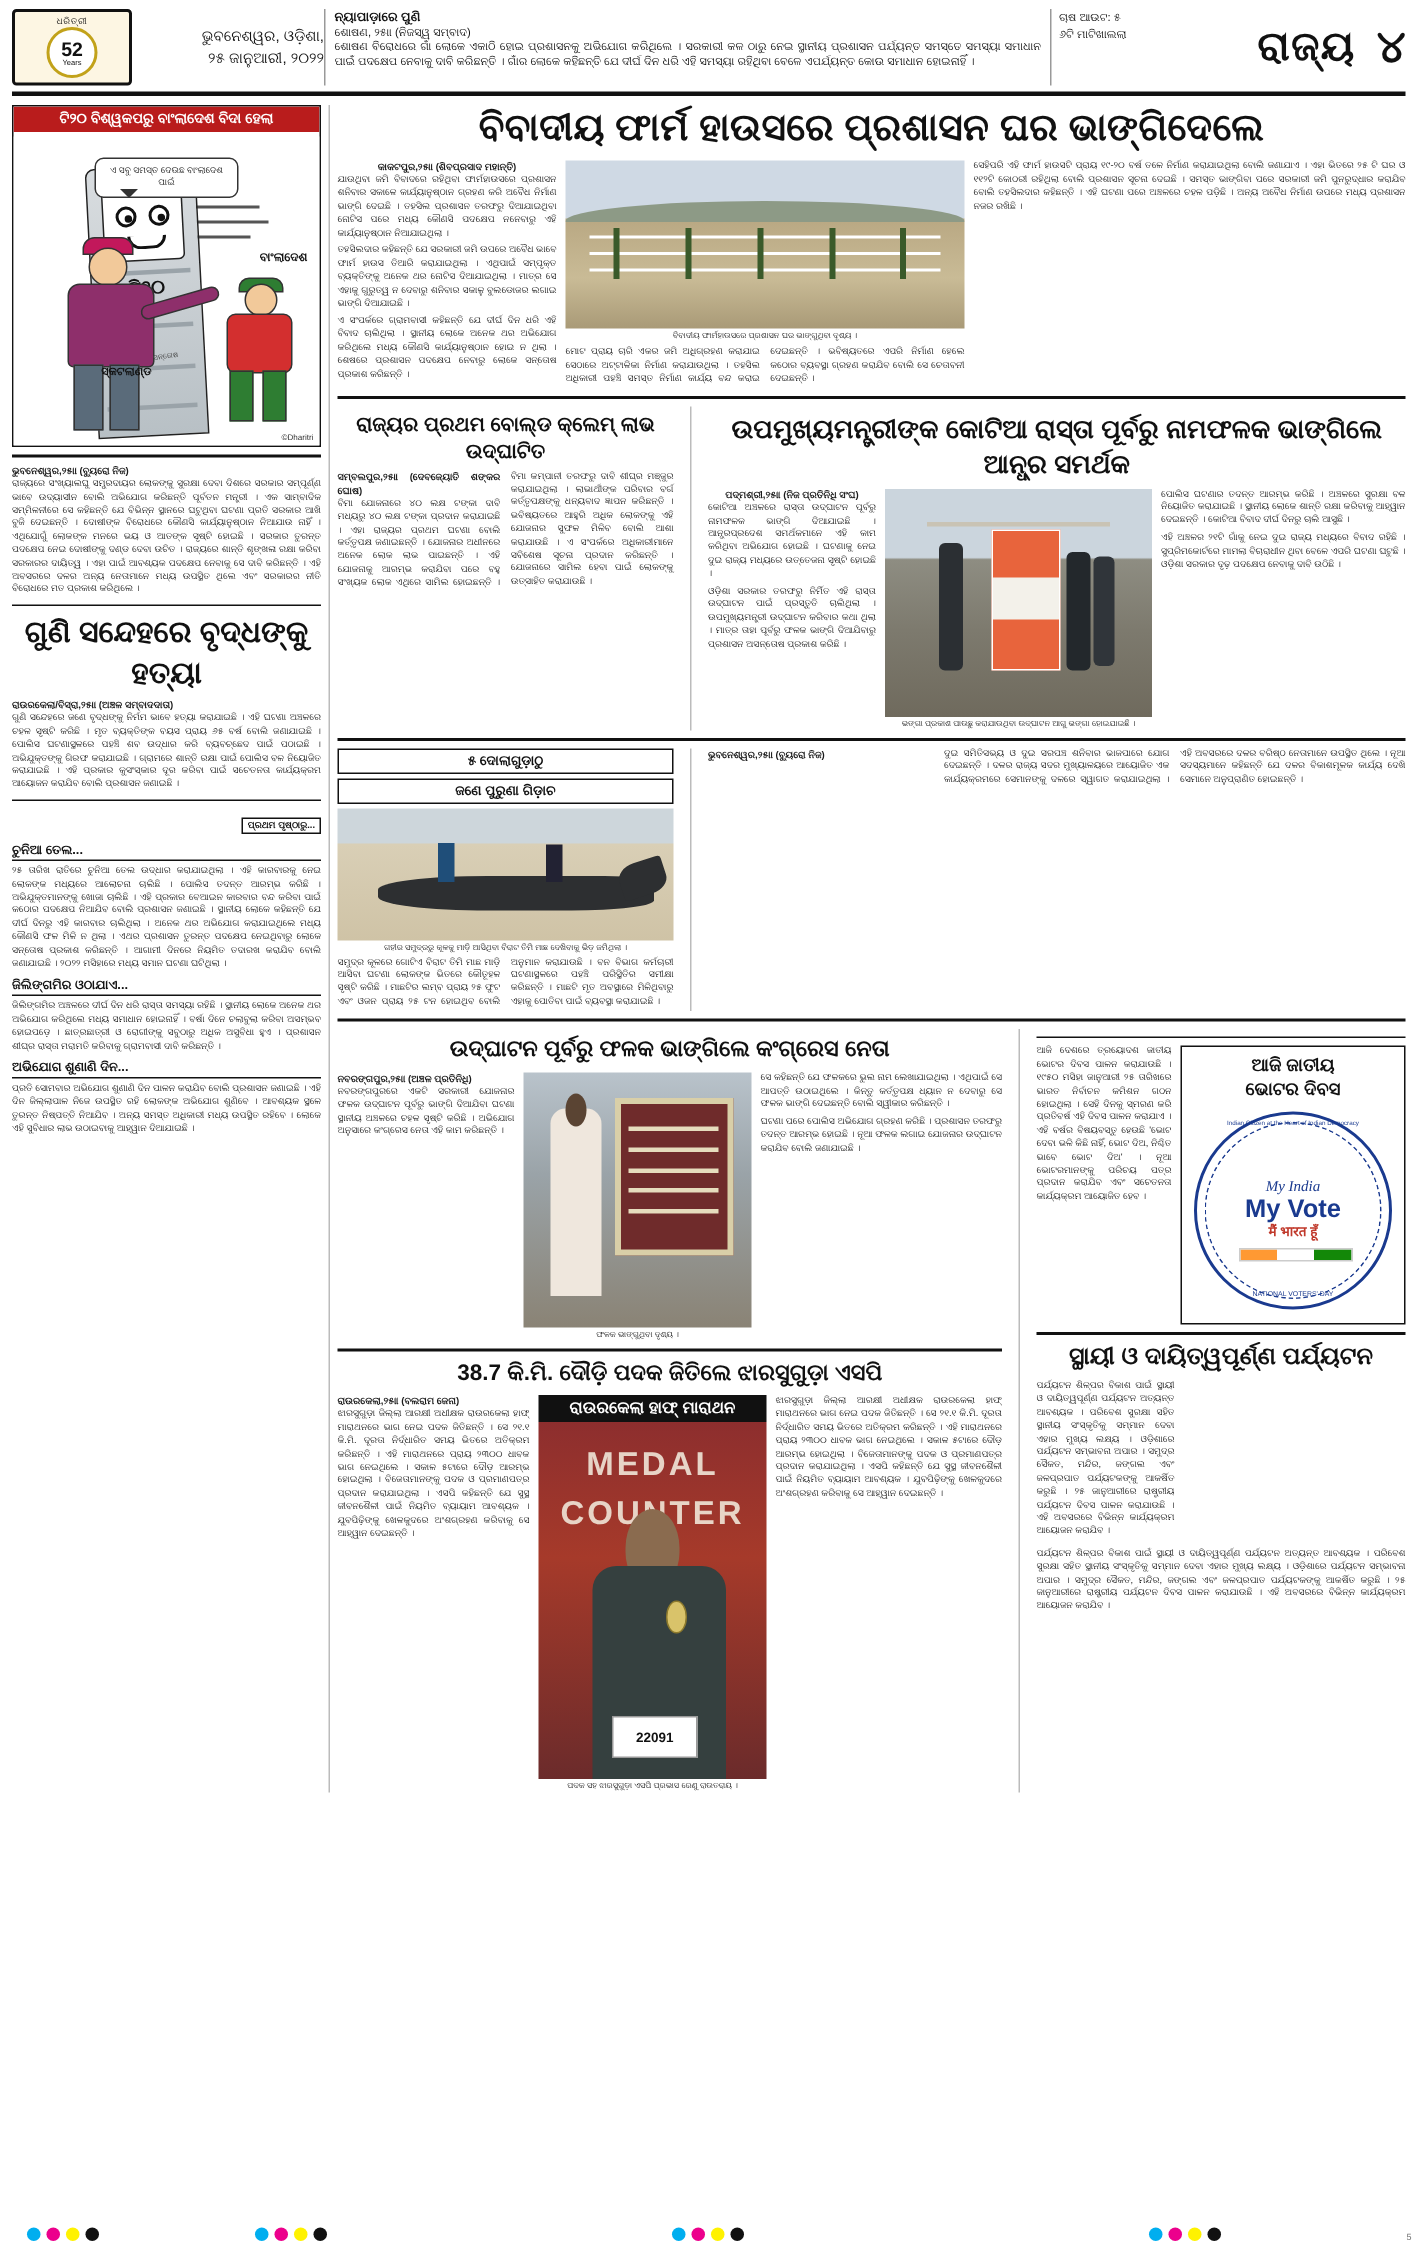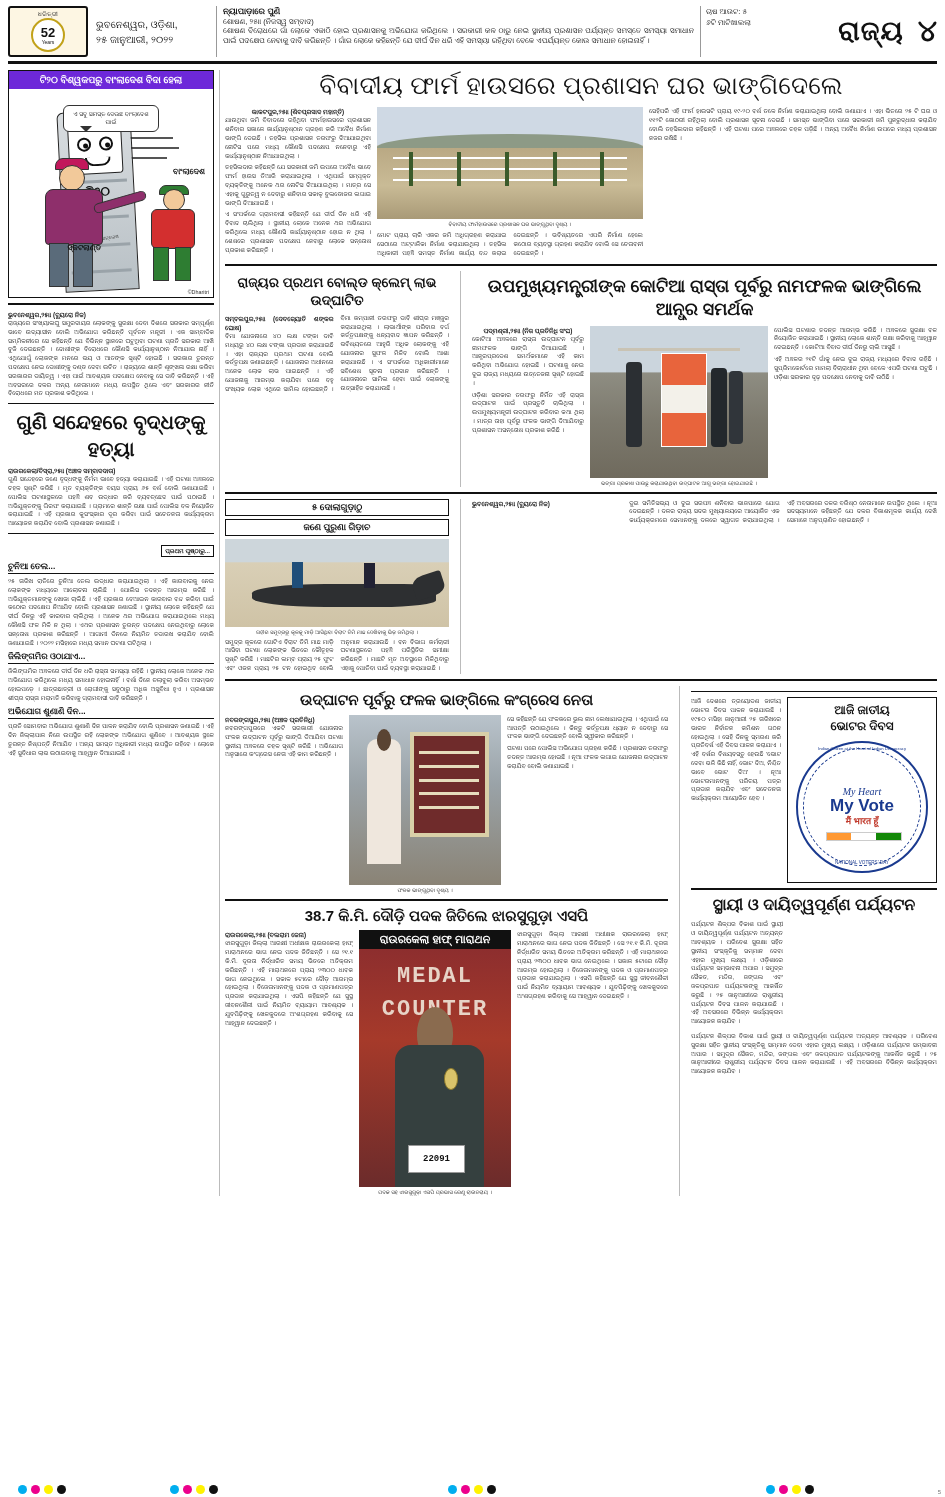--- a/index.html
+++ b/index.html
@@ -21,57 +21,57 @@
     background:#fdf6e3; margin-right:8px;
   }
   .logo-badge .lt { font-size:6px; letter-spacing:.5px; }
   .logo-badge .circle {
     width:34px;height:34px;border-radius:50%;border:2px solid #c2a21a;
     display:flex;align-items:center;justify-content:center;flex-direction:column;
     background:#fff;
   }
   .logo-badge .circle b { font-size:13px; line-height:1; }
   .logo-badge .circle i { font-size:5px; font-style:normal; }
-  .mh-place { width:120px; min-width:120px; font-size:10px; line-height:1.5; text-align:left;
+  .mh-place { width:120px; min-width:120px; font-size:10px; line-height:1.5; text-align:right;
     display:flex; flex-direction:column; justify-content:center; }
   .mh-mid { flex:1; font-size:7.5px; line-height:1.28; padding:0 6px; border-left:1px solid #999; border-right:1px solid #999;}
   .mh-mid .hl { font-weight:bold; font-size:8.5px; }
   .mh-right { width:150px; min-width:150px; display:flex; align-items:center; justify-content:flex-end; gap:14px; }
   .mh-right .sec { font-size:27px; font-weight:bold; letter-spacing:1px; }
   .mh-right .pg { font-size:30px; font-weight:bold; }
 
   
   .cols { display:flex; gap:0; margin-top:6px; }
   .colA { width:206px; }
   .vr { width:1px; background:#bbb; margin:0 5px; }
   .colRest { flex:1; }
 
   h1.lead {
-    font-size:25px; font-weight:normal; line-height:1.25; text-align:center;
+    font-size:25px; font-weight:bold; line-height:1.25; text-align:center;
     margin:0 0 6px 0; letter-spacing:.2px;
   }
   h2.hd {
     font-size:17.5px; font-weight:bold; line-height:1.3; text-align:center; margin:4px 0 5px;
   }
   h2.hd.small { font-size:15px; }
   h3.hd3 { font-size:13.5px; font-weight:bold; line-height:1.32; text-align:center; margin:3px 0 4px; }
   .rule { border-top:1px solid #111; margin:5px 0; }
   .rule.thick { border-top:2px solid #111; }
 
   .body-txt { font-size:6.2px; line-height:1.42; text-align:justify; color:#1a1a1a; }
   .body-txt p { margin:0 0 3px 0; }
   .dateline { font-weight:bold; font-size:6.4px; }
 
-  .photo { background:#9aa7ae; position:relative; overflow:hidden;font-family:Liberation Mono, monospace; }
+  .photo { background:#9aa7ae; position:relative; overflow:hidden; }
   .cap { font-size:5.4px; line-height:1.3; text-align:center; padding:2px 1px 0; color:#222; }
 
   
   .cartoon { border:1px solid #111; height:228px; position:relative; overflow:hidden; background:#fff; }
   .cartoon .ctitle {
-    position:absolute; top:0; left:0; right:0; background:#6d28d9; color:#fff;
+    position:absolute; top:0; left:0; right:0; background:#b91c1c; color:#fff;
     font-size:9.5px; font-weight:bold; text-align:center; padding:3px 2px; z-index:5;
   }
   .cartoon .sky { position:absolute; inset:20px 0 0 0; background:#fff; }
   .cartoon .bubble {
     position:absolute; left:54px; top:34px; width:96px; border:1px solid #333; border-radius:6px;
     background:#fff; font-size:6px; line-height:1.4; padding:4px 5px; text-align:center; z-index:4;
   }
   .cartoon .bubble:after{
     content:""; position:absolute; left:16px; bottom:-7px; width:0;height:0;
     border:6px solid transparent; border-top-color:#333;
@@ -470,21 +470,21 @@
           <div style="display:flex;gap:6px">
             <div style="flex:1" class="body-txt">
               <p>ଆଜି ଦେଶରେ ତ୍ରୟୋଦଶ ଜାତୀୟ ଭୋଟର ଦିବସ ପାଳନ କରାଯାଉଛି । ୧୯୫୦ ମସିହା ଜାନୁଆରୀ ୨୫ ତାରିଖରେ ଭାରତ ନିର୍ବାଚନ କମିଶନ ଗଠନ ହୋଇଥିଲା । ସେହି ଦିନକୁ ସ୍ମରଣ କରି ପ୍ରତିବର୍ଷ ଏହି ଦିବସ ପାଳନ କରାଯାଏ । ଏହି ବର୍ଷର ବିଷୟବସ୍ତୁ ହେଉଛି 'ଭୋଟ ଦେବା ଭଳି କିଛି ନାହିଁ, ଭୋଟ ଦିଅ, ନିଶ୍ଚିତ ଭାବେ ଭୋଟ ଦିଅ' । ନୂଆ ଭୋଟରମାନଙ୍କୁ ପରିଚୟ ପତ୍ର ପ୍ରଦାନ କରାଯିବ ଏବଂ ସଚେତନତା କାର୍ଯ୍ୟକ୍ରମ ଆୟୋଜିତ ହେବ ।</p>
             </div>
             <div style="width:150px" class="vote-box">
               <div class="t">ଆଜି ଜାତୀୟ</div>
               <div class="t">ଭୋଟର ଦିବସ</div>
               <div class="vote-circ">
                 <div class="ring"></div>
                 <div class="arc2">Indian Citizen at the Heart of Indian Democracy</div>
-                <div class="cursive">My Heart</div>
+                <div class="cursive">My India</div>
                 <div class="mv">My Vote</div>
                 <div class="hi">मैं भारत हूँ</div>
                 <div class="tri"></div>
                 <div class="arc">NATIONAL VOTERS' DAY</div>
               </div>
             </div>
           </div>
 
           <div class="rule thick"></div>
 

